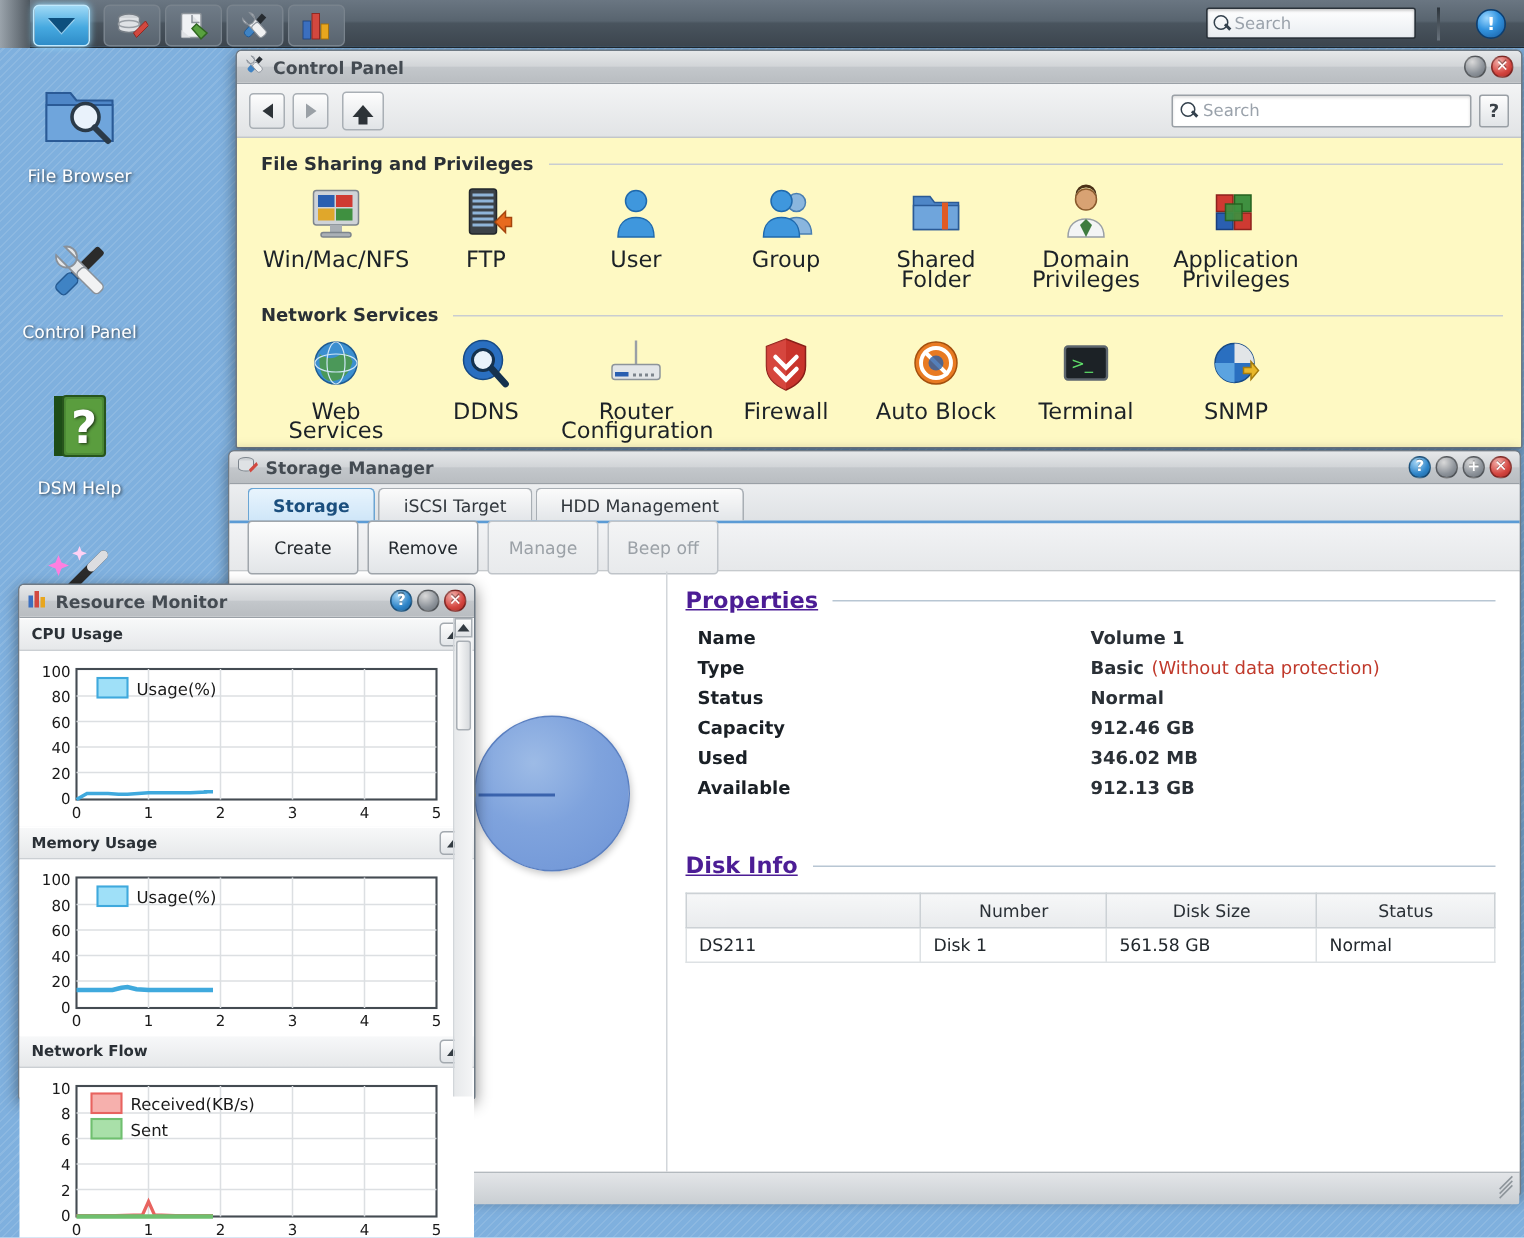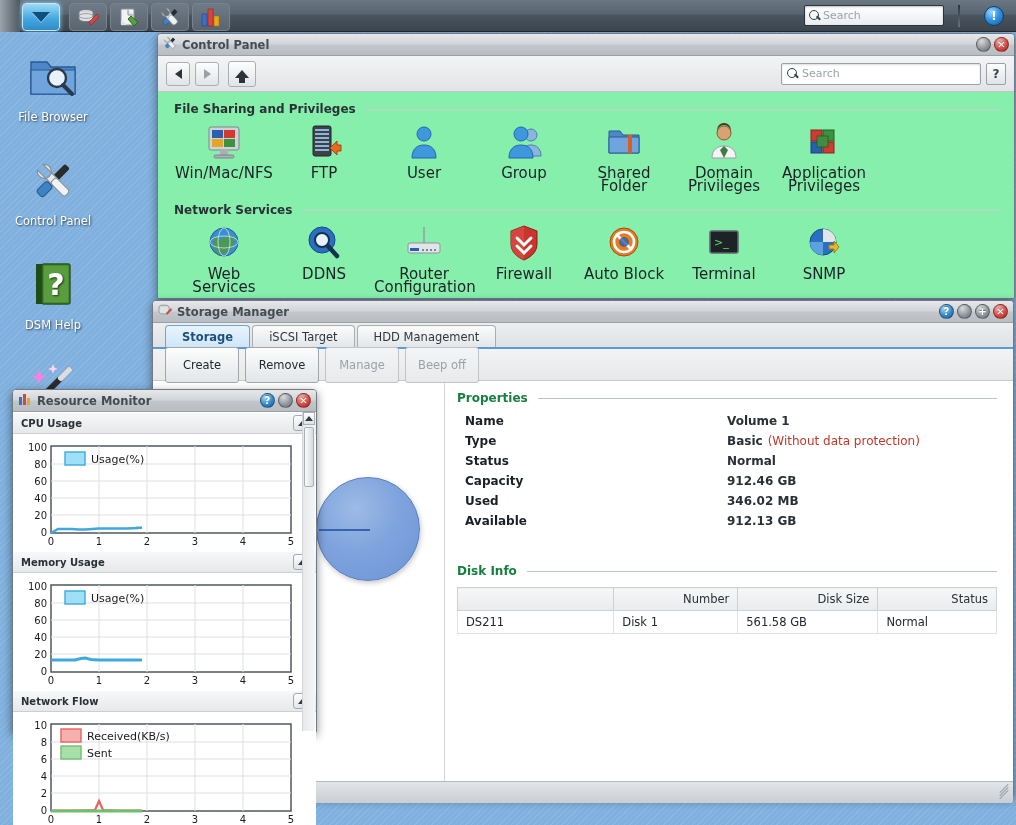--- a/index.html
+++ b/index.html
@@ -104,21 +104,21 @@
   .home-g { width:0;height:0;border-left:7px solid transparent;border-right:7px solid transparent;border-bottom:8px solid #2d3338; position:relative; }
   .home-g::after { content:""; position:absolute; left:-3px; top:8px; width:6px; height:5px; background:#2d3338; }
   #cp-search { margin-left: auto; width: 200px; height: 22px; background: #fff;
      border: 1px solid #9aa0a6; border-radius: 2px; display: flex; align-items: center;
      padding-left: 5px; box-shadow: inset 0 1px 2px rgba(0,0,0,.14); }
   #cp-search .ph { color: #9aa2ab; padding-left: 4px; font-size: 11px; }
   #cp-help { width: 20px; height: 22px; margin-left: 5px; border: 1px solid #9aa0a6;
      border-radius: 2px; background: linear-gradient(to bottom,#fdfdfd,#e1e4e7);
      display: flex; align-items: center; justify-content: center;
      font-weight: bold; color: #3a4148; font-size: 12px; }
-  #cp-body { background: #86efac; height: 207px; padding: 8px 12px 0 16px; position: relative; overflow: hidden; }
+  #cp-body { background: #fef9c3; height: 207px; padding: 8px 12px 0 16px; position: relative; overflow: hidden; }
   .section-hdr { display: flex; align-items: center; margin: 2px 0 6px; }
   .section-hdr .lbl { font-weight: bold; font-size: 12px; color: #2a3036; white-space: nowrap; }
   .section-hdr .rule { flex: 1; height: 1px; background: #c9cdd1; margin-left: 10px; }
   .icon-row { display: flex; }
   .cp-item { width: 100px; text-align: center; cursor: default; }
   .cp-item .gfx { width: 40px; height: 40px; margin: 0 auto 5px; position: relative; }
   .cp-item .cap { font-size: 15px; color: #1c2227; line-height: 13px; }
 
   
   #storage-manager { left: 152px; top: 300px; width: 862px; height: 497px; }
@@ -139,30 +139,30 @@
   #sm-left { width: 292px; border-right: 1px solid #d2d6da; padding: 10px 10px 0 12px; position: relative; }
   #sm-right { flex: 1; padding: 10px 16px 0 12px; position: relative; }
   .legend-line { display: flex; align-items: center; font-size: 11.5px; color: #22282d; margin-bottom: 3px; }
   .legend-sw { width: 6px; height: 12px; margin-right: 6px; }
   #pie { width: 104px; height: 104px; border-radius: 50%;
      background: radial-gradient(circle at 38% 30%, #9dbbe6 0%, #7fa3dd 45%, #6e94d6 100%);
      border: 1px solid #5a7fc0; box-shadow: 1px 2px 5px rgba(0,0,0,.22); position: relative; }
   #pie .needle { position: absolute; left: 2px; top: 50%; width: 50%; height: 2px; background: #3a63ad; }
   #pie .stub { position: absolute; left: -50px; top: 50%; width: 50px; height: 2px; background: #d9b42e; }
   .prop-hdr { display: flex; align-items: center; margin-bottom: 9px; }
-  .prop-hdr .lbl { font-weight: bold; font-size: 12px; color: #15803d; white-space: nowrap; }
+  .prop-hdr .lbl { font-weight: bold; font-size: 15px; color: #4c1d95; white-space: nowrap; text-decoration: underline; }
   .prop-hdr .rule { flex: 1; height: 1px; background: #b8c6d3; margin-left: 10px; }
   .prow { display: flex; font-size: 12px; margin-bottom: 6px; }
   .prow .k { width: 270px; font-weight: bold; color: #1a2026; padding-left: 8px; }
   .prow .v { color: #2a3036; font-weight: bold; }
   .warn { color: #c0392b; }
   .ok { color: #2d7a2d; }
   #disk-table { width: 100%; border-collapse: collapse; font-size: 11.5px; margin-top: 2px; }
   #disk-table th { background: linear-gradient(to bottom,#f6f7f8,#e9ebed); border: 1px solid #ccd1d5;
-     text-align: right; padding: 4px 8px; font-weight: normal; color: #2a3036; }
+     text-align: center; padding: 4px 8px; font-weight: normal; color: #2a3036; }
   #disk-table td { border: 1px solid #dde1e4; padding: 4px 8px; color: #22282d; background: #fff; }
   #sm-grip { position: absolute; right: 3px; bottom: 3px; width: 12px; height: 12px; }
   #sm-grip i { display:block; height:1px; background:#8d949a; margin-bottom:2px; transform: rotate(-45deg); }
 
   
   #resource-monitor { left: 12px; top: 389px; width: 305px; height: 344px; background: #f2f3f4; }
   .rm-section-hdr { height: 22px; background: linear-gradient(to bottom,#f7f8f9,#e6e8ea);
      border-top: 1px solid #ffffff; border-bottom: 1px solid #cbcfd3;
      display: flex; align-items: center; padding: 0 6px 0 8px; }
   .rm-section-hdr .t { font-weight: bold; font-size: 10px; color: #2a3036; }

